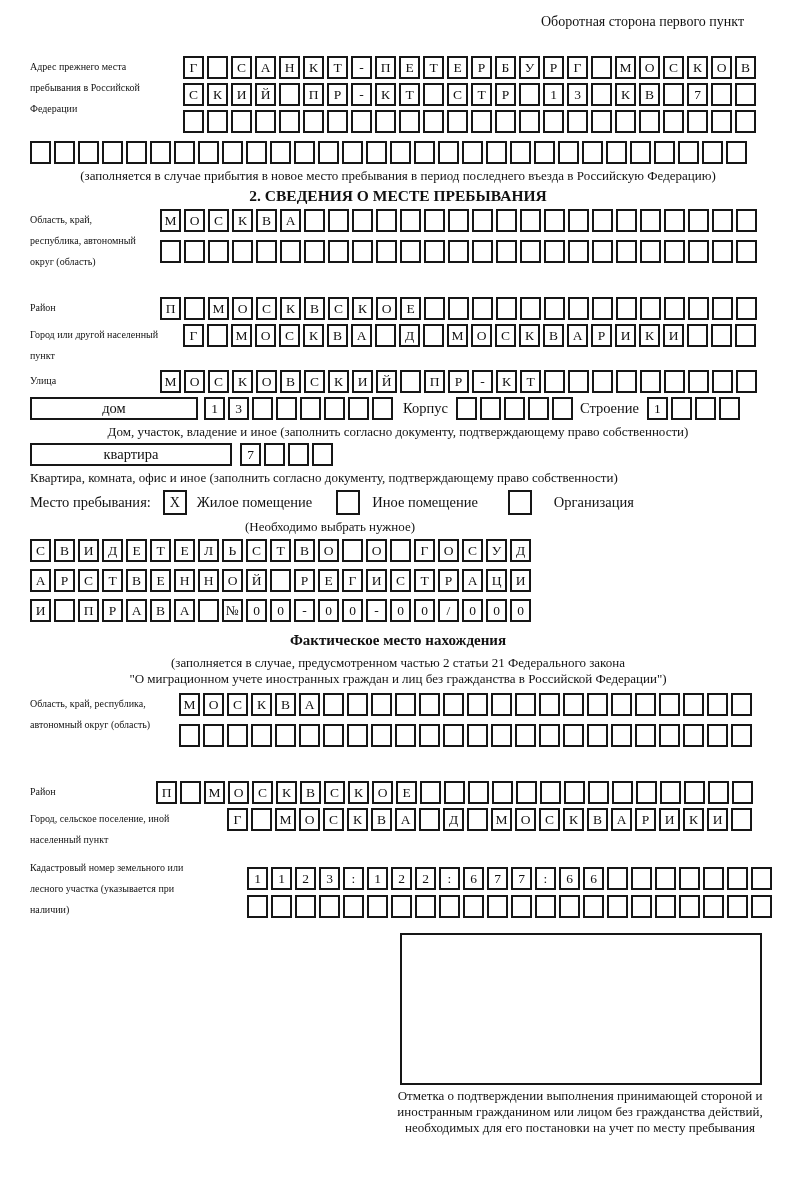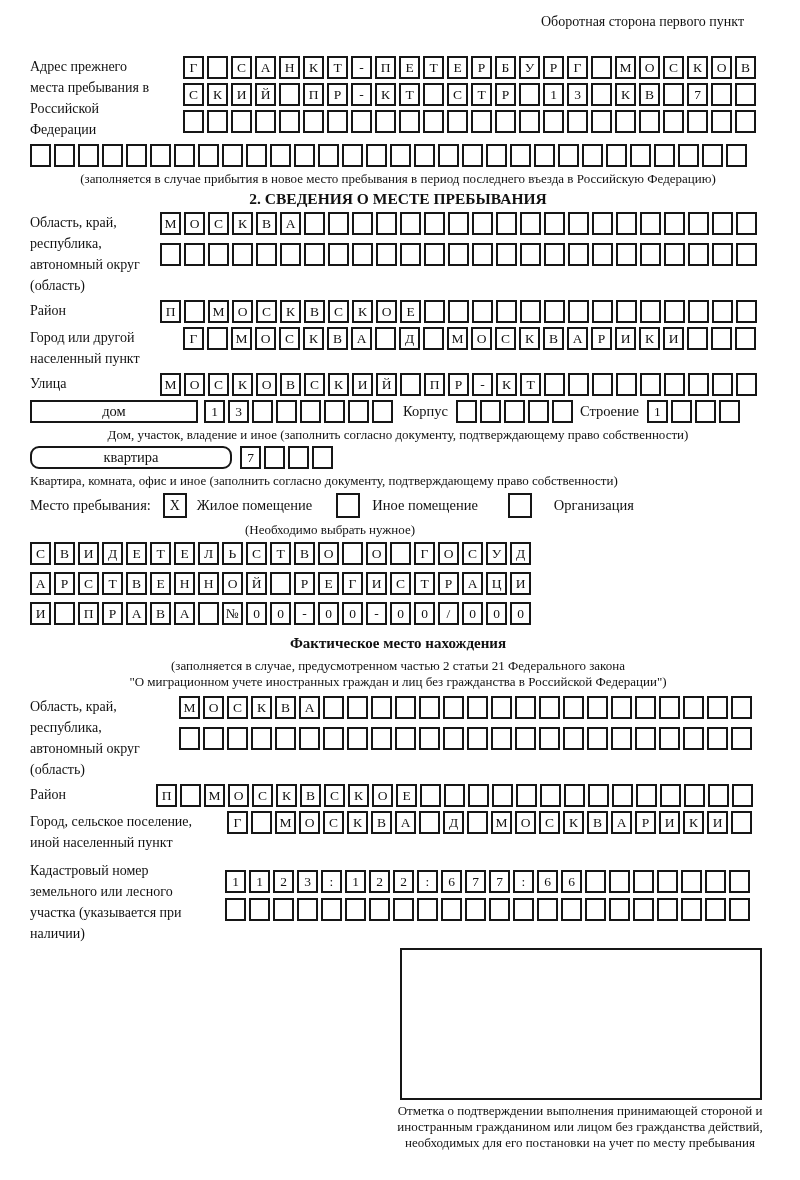--- a/index.html
+++ b/index.html
@@ -13,21 +13,21 @@
   .page{position:relative;width:800px;height:1180px;padding:14px 34px 0 30px;box-sizing:border-box;}
   .corner-note{text-align:right;font-size:14px;padding-right:22px;}
   
   .cells{display:flex;gap:3px;}
   .cell{
     display:inline-flex;align-items:center;justify-content:center;
     width:17px;height:19px;border:2px solid #161616;
     font-size:13.5px;line-height:1;flex:0 0 auto;background:#fff;
   }
   .row{display:flex;align-items:flex-start;margin-bottom:4px;}
-  .row-label{font-size:14px;line-height:21px;flex:0 0 auto;padding-right:20px;box-sizing:border-box;}
+  .row-label{font-size:10px;line-height:21px;flex:0 0 auto;padding-right:20px;box-sizing:border-box;}
   .stack .cells{margin-bottom:4px;}
   .note{font-size:13px;line-height:16px;}
   .center{text-align:center;}
   .bold{font-weight:bold;}
   .widebox{
     display:inline-flex;align-items:center;justify-content:center;
     height:19px;border:2px solid #161616;font-size:14.5px;flex:0 0 auto;background:#fff;
   }
   .inline-label{font-size:14.5px;line-height:23px;flex:0 0 auto;}
   .cb .cell{width:20px;height:21px;font-size:14px;}
@@ -336,21 +336,21 @@
     <div class="cells">
         <span class="cell">1</span>
         <span class="cell"></span>
         <span class="cell"></span>
         <span class="cell"></span>
       </div>
   </div>
   <div class="note" style="margin-bottom:3px;text-align:center;">Дом, участок, владение и иное (заполнить согласно документу, подтверждающему право собственности)</div>
 
   <div class="row" style="align-items:center;">
-    <span class="widebox" style="width:198px;margin-right:8px;border-radius:9px;">квартира</span>
+    <span class="widebox" style="width:198px;margin-right:8px;">квартира</span>
     <div class="cells">
         <span class="cell">7</span>
         <span class="cell"></span>
         <span class="cell"></span>
         <span class="cell"></span>
       </div>
   </div>
   <div class="note" style="margin-bottom:4px;">Квартира, комната, офис и иное (заполнить согласно документу, подтверждающему право собственности)</div>
 
   <div class="row" style="align-items:center;">
@@ -558,21 +558,21 @@
         <span class="cell">В</span>
         <span class="cell">А</span>
         <span class="cell">Р</span>
         <span class="cell">И</span>
         <span class="cell">К</span>
         <span class="cell">И</span>
         <span class="cell"></span>
       </div>
   </div>
 
-  <div class="row" style="margin-top:7px;">
+  <div class="row" style="margin-top:7px;gap:22px;">
     <div class="row-label" style="width:195px;">Кадастровый номер земельного или лесного участка (указывается при наличии)</div>
     <div class="stack" style="min-height:62px;padding-top:10px;">
       <div class="cells" style="margin-bottom:5px;">
           <span class="cell">1</span>
           <span class="cell">1</span>
           <span class="cell">2</span>
           <span class="cell">3</span>
           <span class="cell">:</span>
           <span class="cell">1</span>
           <span class="cell">2</span>

